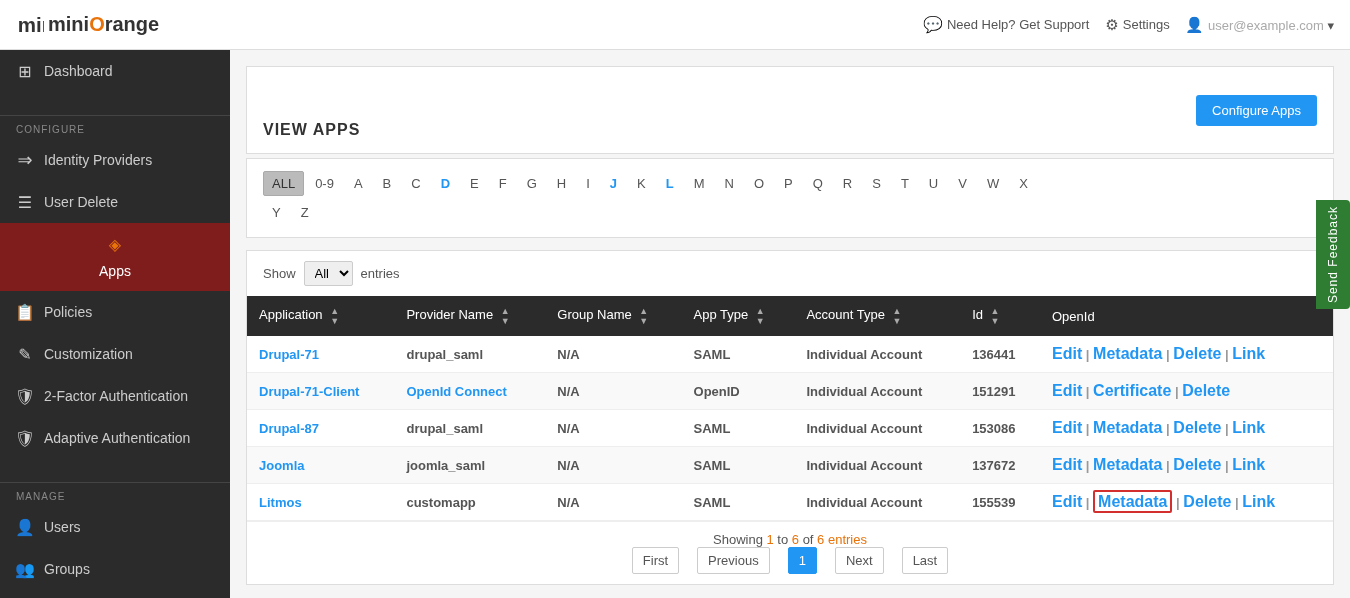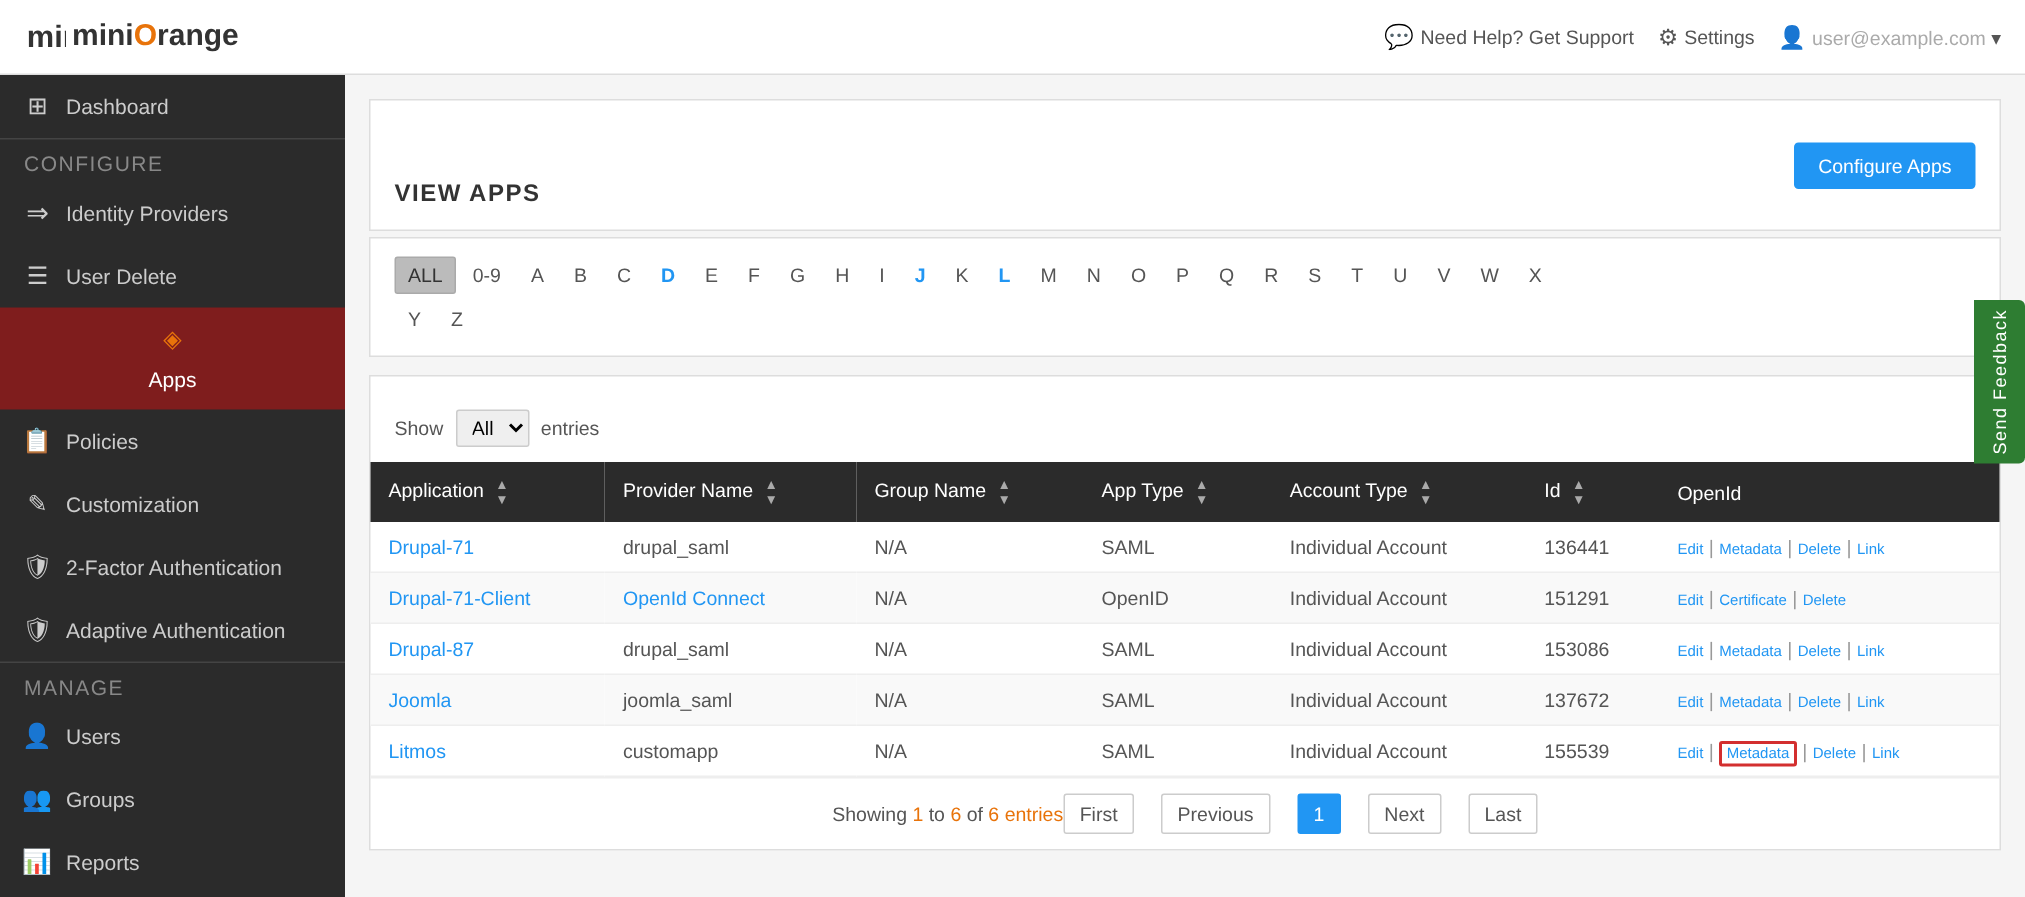--- a/index.html
+++ b/index.html
@@ -42,25 +42,26 @@
       gap: 10px;
       padding: 12px 16px;
       cursor: pointer;
       color: #ccc;
       font-size: 14px;
       text-decoration: none;
     }
     .sidebar-item.active { background: #7f1d1d; color: #fff; flex-direction: column; }
     .sidebar-section {
       padding: 8px 16px 4px;
-      font-size: 14px;
+      font-size: 10px;
       color: #888;
       text-transform: uppercase;
       letter-spacing: 1px;
       border-top: 1px solid #444;
+      margin-top: 23px;
     }
     .sidebar-icon { width: 18px; height: 18px; display: flex; align-items: center; justify-content: center; font-size: 16px; flex-shrink: 0; }
 
     
     .content {
       flex: 1;
       padding: 16px;
       overflow-y: auto;
       background: #f5f5f5;
     }
@@ -112,21 +113,21 @@
     .letter-row2 { margin-top: 4px; }
 
     
     .table-area { background: #fff; border: 1px solid #ddd; }
     .table-controls {
       display: flex;
       align-items: center;
       justify-content: space-between;
       padding: 10px 16px;
     }
-    .show-entries { display: flex; align-items: center; gap: 8px; font-size: 13px; color: #555; margin-top: 12px; }
+    .show-entries { display: flex; align-items: center; gap: 8px; font-size: 13px; color: #555; }
     .show-select {
       border: 1px solid #ccc;
       padding: 3px 6px;
       font-size: 13px;
       border-radius: 2px;
     }
     .search-apps-input {
       border: 1px solid #ccc;
       padding: 5px 10px;
       font-size: 13px;
@@ -137,39 +138,40 @@
     
     table { width: 100%; border-collapse: collapse; font-size: 13px; }
     thead tr { background: #2b2b2b; color: #fff; }
     thead th {
       padding: 10px 12px;
       text-align: left;
       font-weight: normal;
       white-space: nowrap;
     }
     thead th .sort-arrows { display: inline-flex; flex-direction: column; margin-left: 4px; font-size: 9px; color: #aaa; vertical-align: middle; }
-    tbody tr { border-bottom: 1px solid #eee; }
+    tbody tr { border-bottom: 1px solid #eee; font-weight: bold; }
     tbody tr:nth-child(even) { background: #f9f9f9; }
     tbody td { padding: 9px 12px; color: #555; }
     tbody td.app-link a { color: #2196f3; text-decoration: none; }
-    tbody td.actions a { color: #2196f3; text-decoration: none; font-size: 10px; }
+    tbody td.actions a { color: #2196f3; text-decoration: none; font-size: 16px; }
     tbody td.actions .sep { color: #999; }
     tbody td.actions .highlighted-link {
       border: 2px solid #d32f2f;
       padding: 1px 3px;
       border-radius: 2px;
     }
 
     
     .pagination-area {
       display: flex;
       align-items: center;
-      justify-content: center;
+      justify-content: flex-start;
       padding: 10px 16px;
       border-top: 1px solid #eee;
+      flex-direction: column;
     }
     .showing-text { font-size: 13px; color: #555; }
     .showing-text span { color: #e8730a; }
     .pagination-btns { display: flex; gap: 18px; }
     .page-btn {
       border: 1px solid #ccc;
       background: #fff;
       padding: 5px 10px;
       font-size: 13px;
       cursor: pointer;

